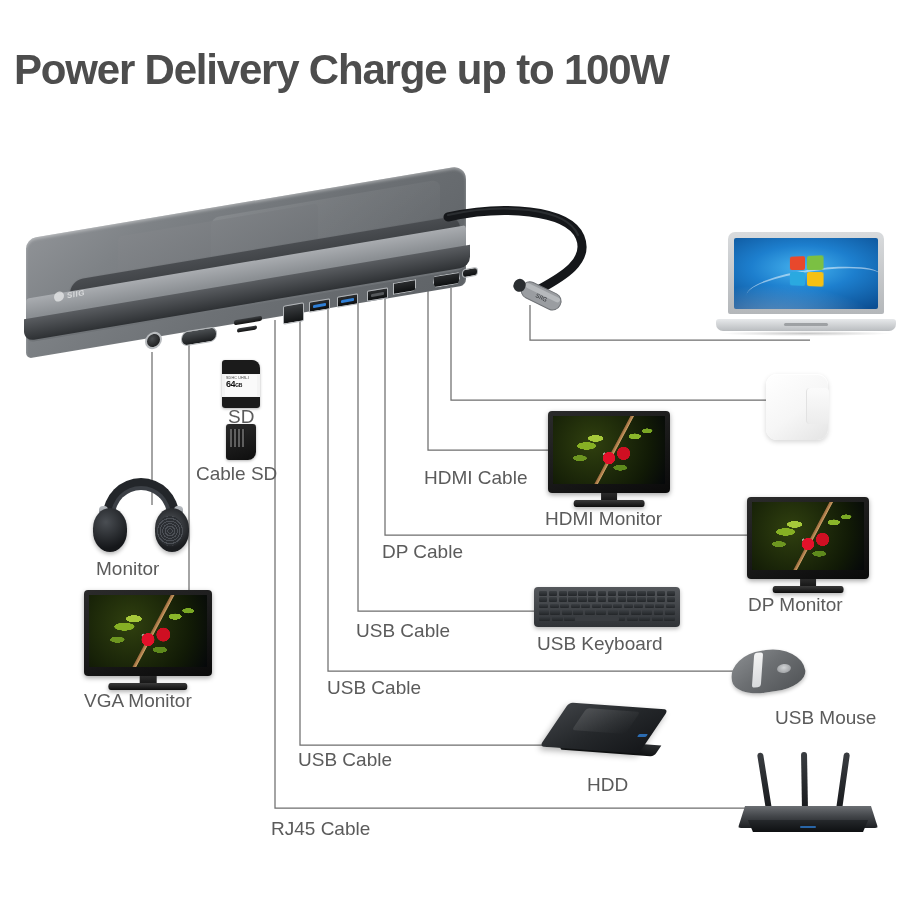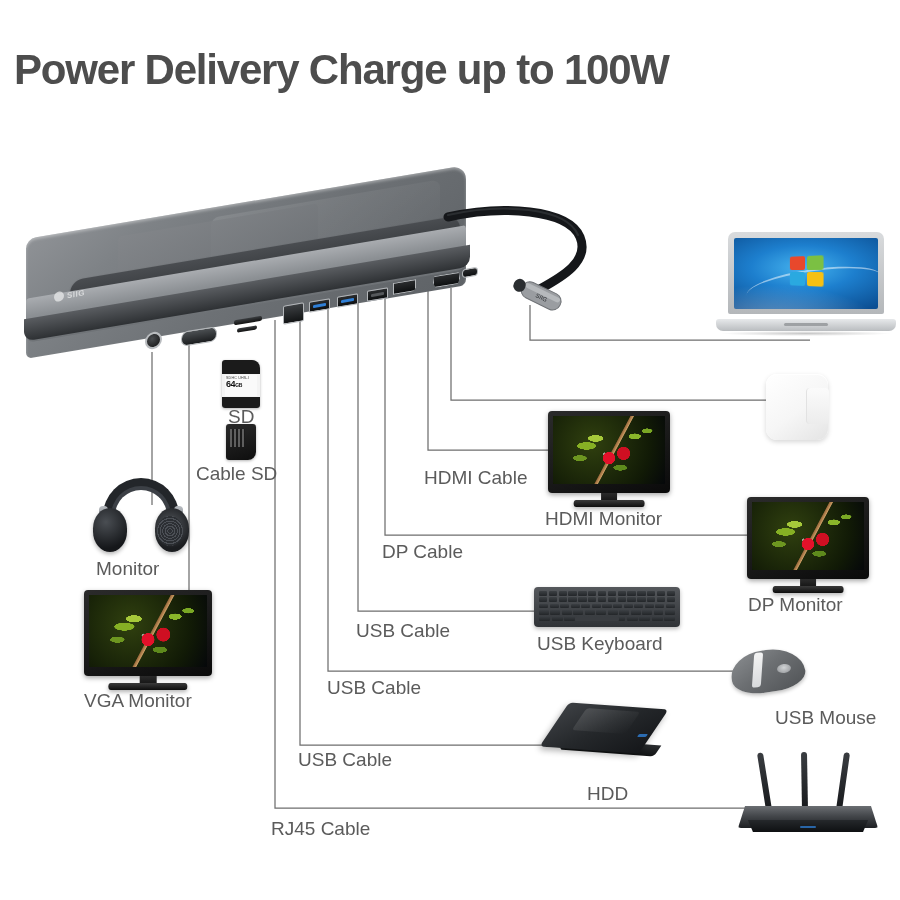--- a/index.html
+++ b/index.html
@@ -436,21 +436,21 @@
     <div class="wheel"></div>
   </div>
   <div class="lbl" style="left:742px;top:707px;margin-left:33px;">USB Mouse</div>
 
   <div id="hdd">
     <div class="side"></div>
     <div class="top"></div>
     <div class="gloss"></div>
     <div class="led"></div>
   </div>
-  <div class="lbl" style="left:587px;top:774px;margin-top:9px;">HDD</div>
+  <div class="lbl" style="left:587px;top:774px;">HDD</div>
 
   <div id="router">
     <div class="ant a1"></div>
     <div class="ant a2"></div>
     <div class="ant a3"></div>
     <div class="body"></div>
     <div class="front"></div>
     <div class="dot"></div>
   </div>
 

